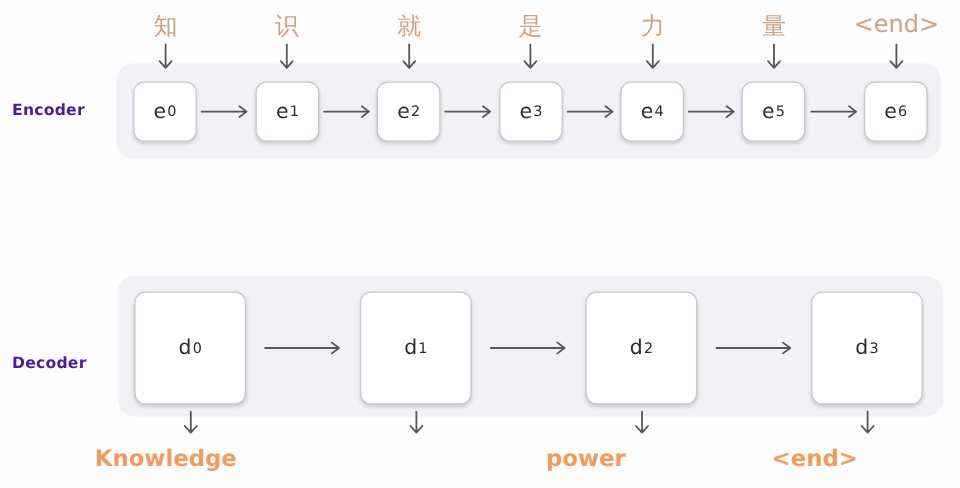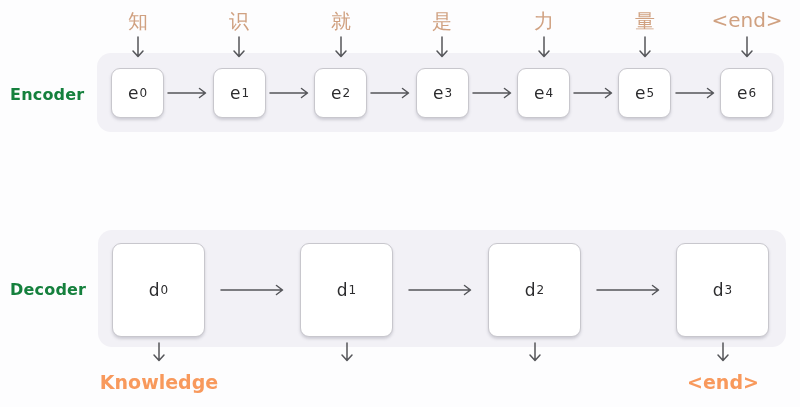--- a/index.html
+++ b/index.html
@@ -8,23 +8,23 @@
     width: 800px;
     height: 407px;
     background: #fdfdfe;
     font-family: "DejaVu Sans", "Liberation Sans", sans-serif;
     border-bottom: 1px solid #ececf1;
     overflow: hidden;
   }
   .section-label {
     position: absolute;
     left: 10px;
-    font-size: 16px;
+    font-size: 13px;
     font-weight: bold;
-    color: #15803d;
+    color: #4c1d95;
     letter-spacing: 0.2px;
     text-align: right;
   }
   .container-band {
     position: absolute;
     background: #f2f1f6;
     border-radius: 14px;
     z-index: 1;
   }
   .cell {
@@ -50,21 +50,20 @@
     width: 100px;
     text-align: center;
     font-size: 20px;
     color: #d0a181;
     z-index: 2;
   }
   .token-out {
     position: absolute;
     top: 371px;
     width: 160px;
-    text-align: center;
     font-size: 19px;
     font-weight: bold;
     color: #f8995c;
     z-index: 2;
   }
   .arrow { position: absolute; z-index: 3; }
   .arrow path {
     stroke: #55565a;
     stroke-width: 1.5;
     fill: none;
@@ -151,21 +150,21 @@
   <svg class="arrow" style="left:472px; top:87px" width="42" height="12" viewBox="0 0 42 12">
       <path d="M1 6 H38 M32.5 1.5 L38.5 6 L32.5 10.5"></path>
     </svg>
   <svg class="arrow" style="left:573px; top:87px" width="42" height="12" viewBox="0 0 42 12">
       <path d="M1 6 H38 M32.5 1.5 L38.5 6 L32.5 10.5"></path>
     </svg>
   <svg class="arrow" style="left:675px; top:87px" width="42" height="12" viewBox="0 0 42 12">
       <path d="M1 6 H38 M32.5 1.5 L38.5 6 L32.5 10.5"></path>
     </svg>
 
-  <div class="section-label" style="top:280px">Decoder</div>
+  <div class="section-label" style="top:296px">Decoder</div>
   <div class="container-band" style="left:98px; top:230px; width:688px; height:117px"></div>
 
   <div class="cell dec-cell" style="left:112px">
       <span>d</span>
       <sub>0</sub>
     </div>
   <div class="cell dec-cell" style="left:300px">
       <span>d</span>
       <sub>1</sub>
     </div>
@@ -195,15 +194,16 @@
       <path d="M7 1 V18 M2 13 L7 18.5 L12 13"></path>
     </svg>
   <svg class="arrow" style="left:528px; top:342px" width="14" height="24" viewBox="0 0 14 24">
       <path d="M7 1 V18 M2 13 L7 18.5 L12 13"></path>
     </svg>
   <svg class="arrow" style="left:716px; top:342px" width="14" height="24" viewBox="0 0 14 24">
       <path d="M7 1 V18 M2 13 L7 18.5 L12 13"></path>
     </svg>
 
   <div class="token-out" style="left:79px">Knowledge</div>
+  <div class="token-out" style="left:455px">power</div>
   <div class="token-out" style="left:643px">&lt;end&gt;</div>
 
 </div>
 
 </body></html>

